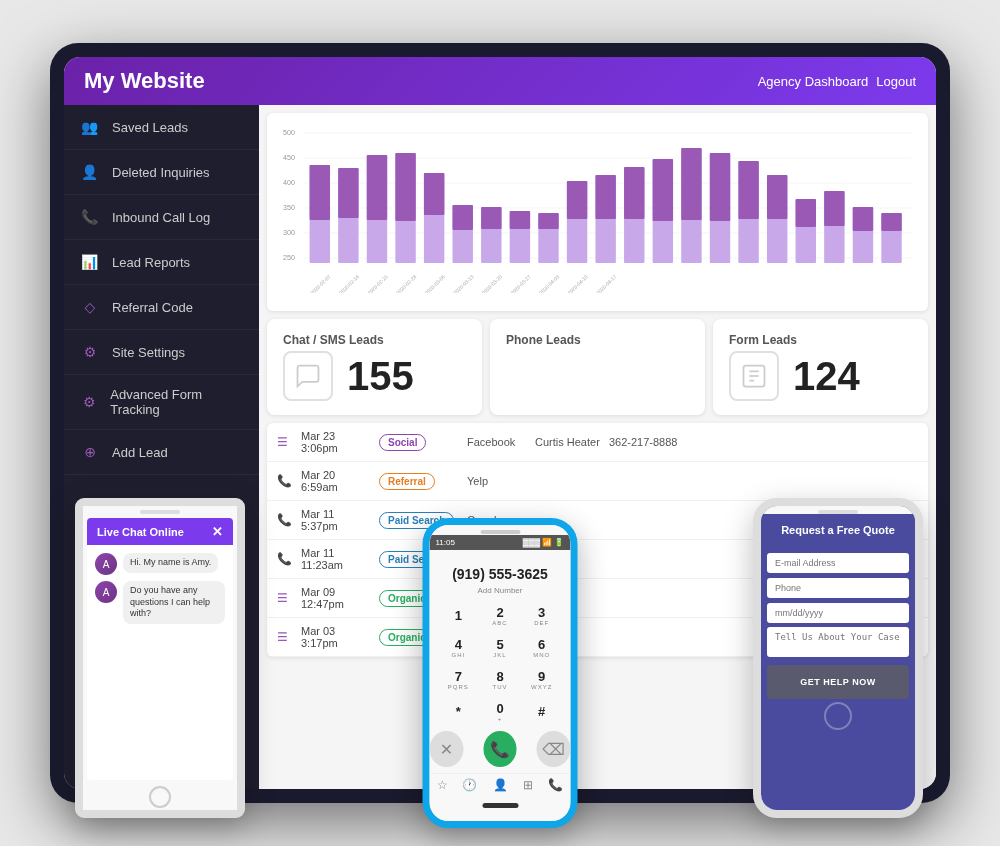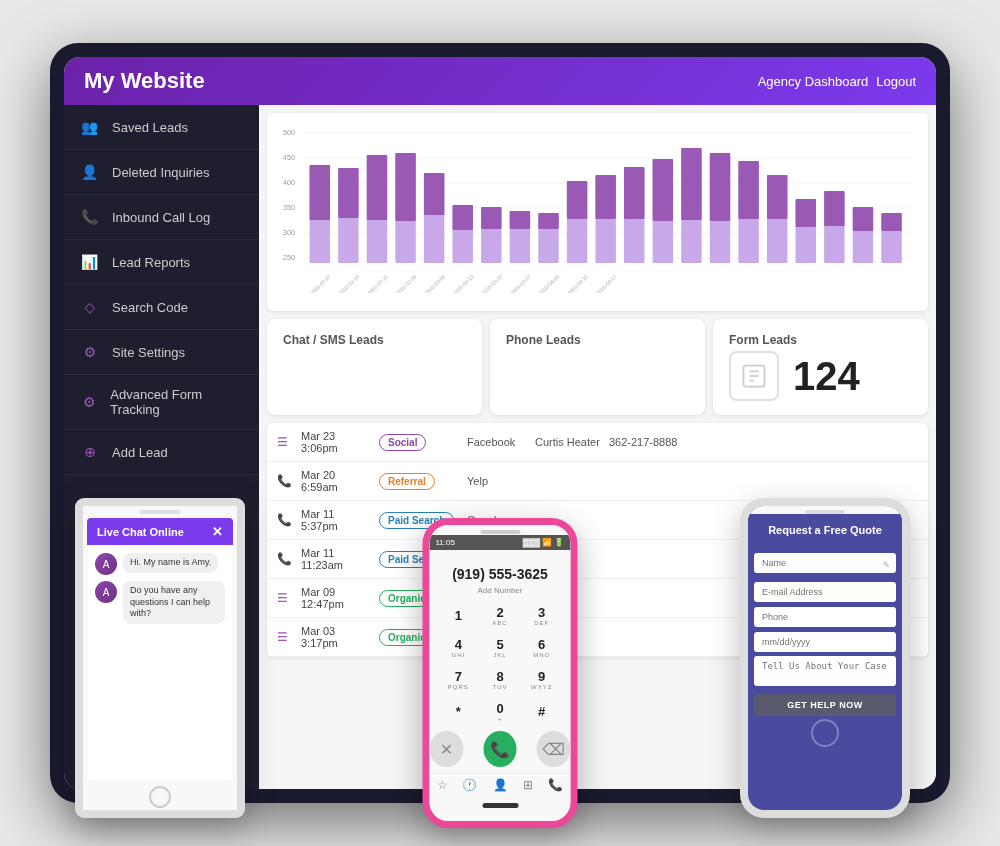--- a/index.html
+++ b/index.html
@@ -396,21 +396,21 @@
       margin-bottom: 4px;
       border: none;
       border-radius: 3px;
       font-size: 9px;
       background: white;
       color: #999;
       resize: none;
     }
     .form-submit {
       width: 100%;
-      padding: 6px;
+      padding: 12px;
       background: #5a5a6e;
       color: white;
       border: none;
       border-radius: 3px;
       font-size: 9px;
       font-weight: 700;
       letter-spacing: 0.5px;
     }
 
     
@@ -447,21 +447,21 @@
         <div class="sidebar-item">
           <span class="sidebar-icon">📞</span>
           <span>Inbound Call Log</span>
         </div>
         <div class="sidebar-item">
           <span class="sidebar-icon">📊</span>
           <span>Lead Reports</span>
         </div>
         <div class="sidebar-item">
           <span class="sidebar-icon">◇</span>
-          <span>Search Code</span>
+          <span>Referral Code</span>
         </div>
         <div class="sidebar-item">
           <span class="sidebar-icon">⚙</span>
           <span>Site Settings</span>
         </div>
         <div class="sidebar-item">
           <span class="sidebar-icon">⚙</span>
           <span>Advanced Form Tracking</span>
         </div>
         <div class="sidebar-item">
@@ -567,20 +567,28 @@
               <text x="252" y="165" font-size="5" fill="#aaa" transform="rotate(-45 262 165)">2020-04-03</text>
               <text x="280" y="165" font-size="5" fill="#aaa" transform="rotate(-45 290 165)">2020-04-10</text>
               <text x="308" y="165" font-size="5" fill="#aaa" transform="rotate(-45 318 165)">2020-04-17</text>
             </svg>
           </div>
         </div>
 
         <div class="stats-row">
           <div class="stat-card">
             <div class="stat-card-header">Chat / SMS Leads</div>
+            <div class="stat-card-body">
+              <div class="stat-icon">
+                <svg width="28" height="28" viewBox="0 0 24 24" fill="none" stroke="#ccc" stroke-width="1.5">
+                  <path d="M21 15a2 2 0 0 1-2 2H7l-4 4V5a2 2 0 0 1 2-2h14a2 2 0 0 1 2 2z"></path>
+                </svg>
+              </div>
+              <div class="stat-number">155</div>
+            </div>
           </div>
           <div class="stat-card">
             <div class="stat-card-header">Phone Leads</div>
           </div>
           <div class="stat-card">
             <div class="stat-card-header">Form Leads</div>
             <div class="stat-card-body">
               <div class="stat-icon">
                 <svg width="28" height="28" viewBox="0 0 24 24" fill="none" stroke="#ccc" stroke-width="1.5">
                   <rect x="3" y="3" width="18" height="18" rx="2"></rect>
@@ -670,21 +678,21 @@
             <div class="chat-bubble">Do you have any questions I can help with?</div>
           </div>
         </div>
       </div>
       <div style="height:26px;display:flex;justify-content:center;align-items:center;">
         <div class="phone-home-btn" style="width:22px;height:22px;"></div>
       </div>
     </div>
   </div>
 
-  <div style="position:absolute;bottom:-25px;left:50%;transform:translateX(-50%);width:155px;height:310px;background:#f8f8f8;border-radius:26px;border:7px solid #ec4899;box-shadow:0 10px 30px rgba(0,0,0,0.3);overflow:hidden;z-index:10;">
+  <div style="position:absolute;bottom:-25px;left:50%;transform:translateX(-50%);width:155px;height:310px;background:#f8f8f8;border-radius:26px;border:7px solid #0ea5e9;box-shadow:0 10px 30px rgba(0,0,0,0.3);overflow:hidden;z-index:10;">
     <div style="background:#f8f8f8;height:100%;display:flex;flex-direction:column;">
       <div style="height:10px;display:flex;justify-content:center;align-items:center;padding-top:4px;">
         <div style="width:40px;height:4px;background:#ccc;border-radius:2px;"></div>
       </div>
 
       <div class="dialpad-header">
         <span>11:05</span>
           <span>▓▓▓ 📶 🔋</span>
       </div>
 
@@ -718,31 +726,27 @@
         <span class="phone-bottom-icon">👤</span>
         <span class="phone-bottom-icon">⊞</span>
         <span class="phone-bottom-icon" style="color:red;">📞</span>
       </div>
       <div style="height:18px;display:flex;justify-content:center;align-items:center;">
         <div style="width:36px;height:5px;background:#333;border-radius:3px;"></div>
       </div>
     </div>
   </div>
 
-  <div class="right-phone" style="position:absolute;bottom:-15px;right:40px;">
+  <div class="right-phone" style="position:absolute;bottom:-15px;right:27px;">
     <div style="background:#4a4a9e;height:100%;display:flex;flex-direction:column;">
       <div style="height:8px;display:flex;justify-content:center;align-items:center;padding-top:4px;background:#f8f8f8;">
         <div style="width:40px;height:4px;background:#ddd;border-radius:2px;"></div>
       </div>
       <div class="form-header">Request a Free Quote</div>
       <div class="form-body">
-        <div style="position:relative;margin-bottom:4px;">
-          <input class="form-input" type="text" placeholder="Name" style="padding-right: 20px;">
-          <span style="position:absolute;right:6px;top:50%;transform:translateY(-50%);font-size:9px;color:#aaa;">✎</span>
-        </div>
         <input class="form-input" type="text" placeholder="E-mail Address" style="">
         <input class="form-input" type="text" placeholder="Phone" style="">
         <input class="form-input" type="text" placeholder="mm/dd/yyyy" style="">
         <textarea class="form-textarea" placeholder="Tell Us About Your Case" style=""></textarea>
         <button class="form-submit">GET HELP NOW</button>
       </div>
       <div style="height:22px;background:#4a4a9e;display:flex;justify-content:center;align-items:center;">
         <div style="width:28px;height:28px;border-radius:50%;border:2px solid rgba(255,255,255,0.3);"></div>
       </div>
     </div>

